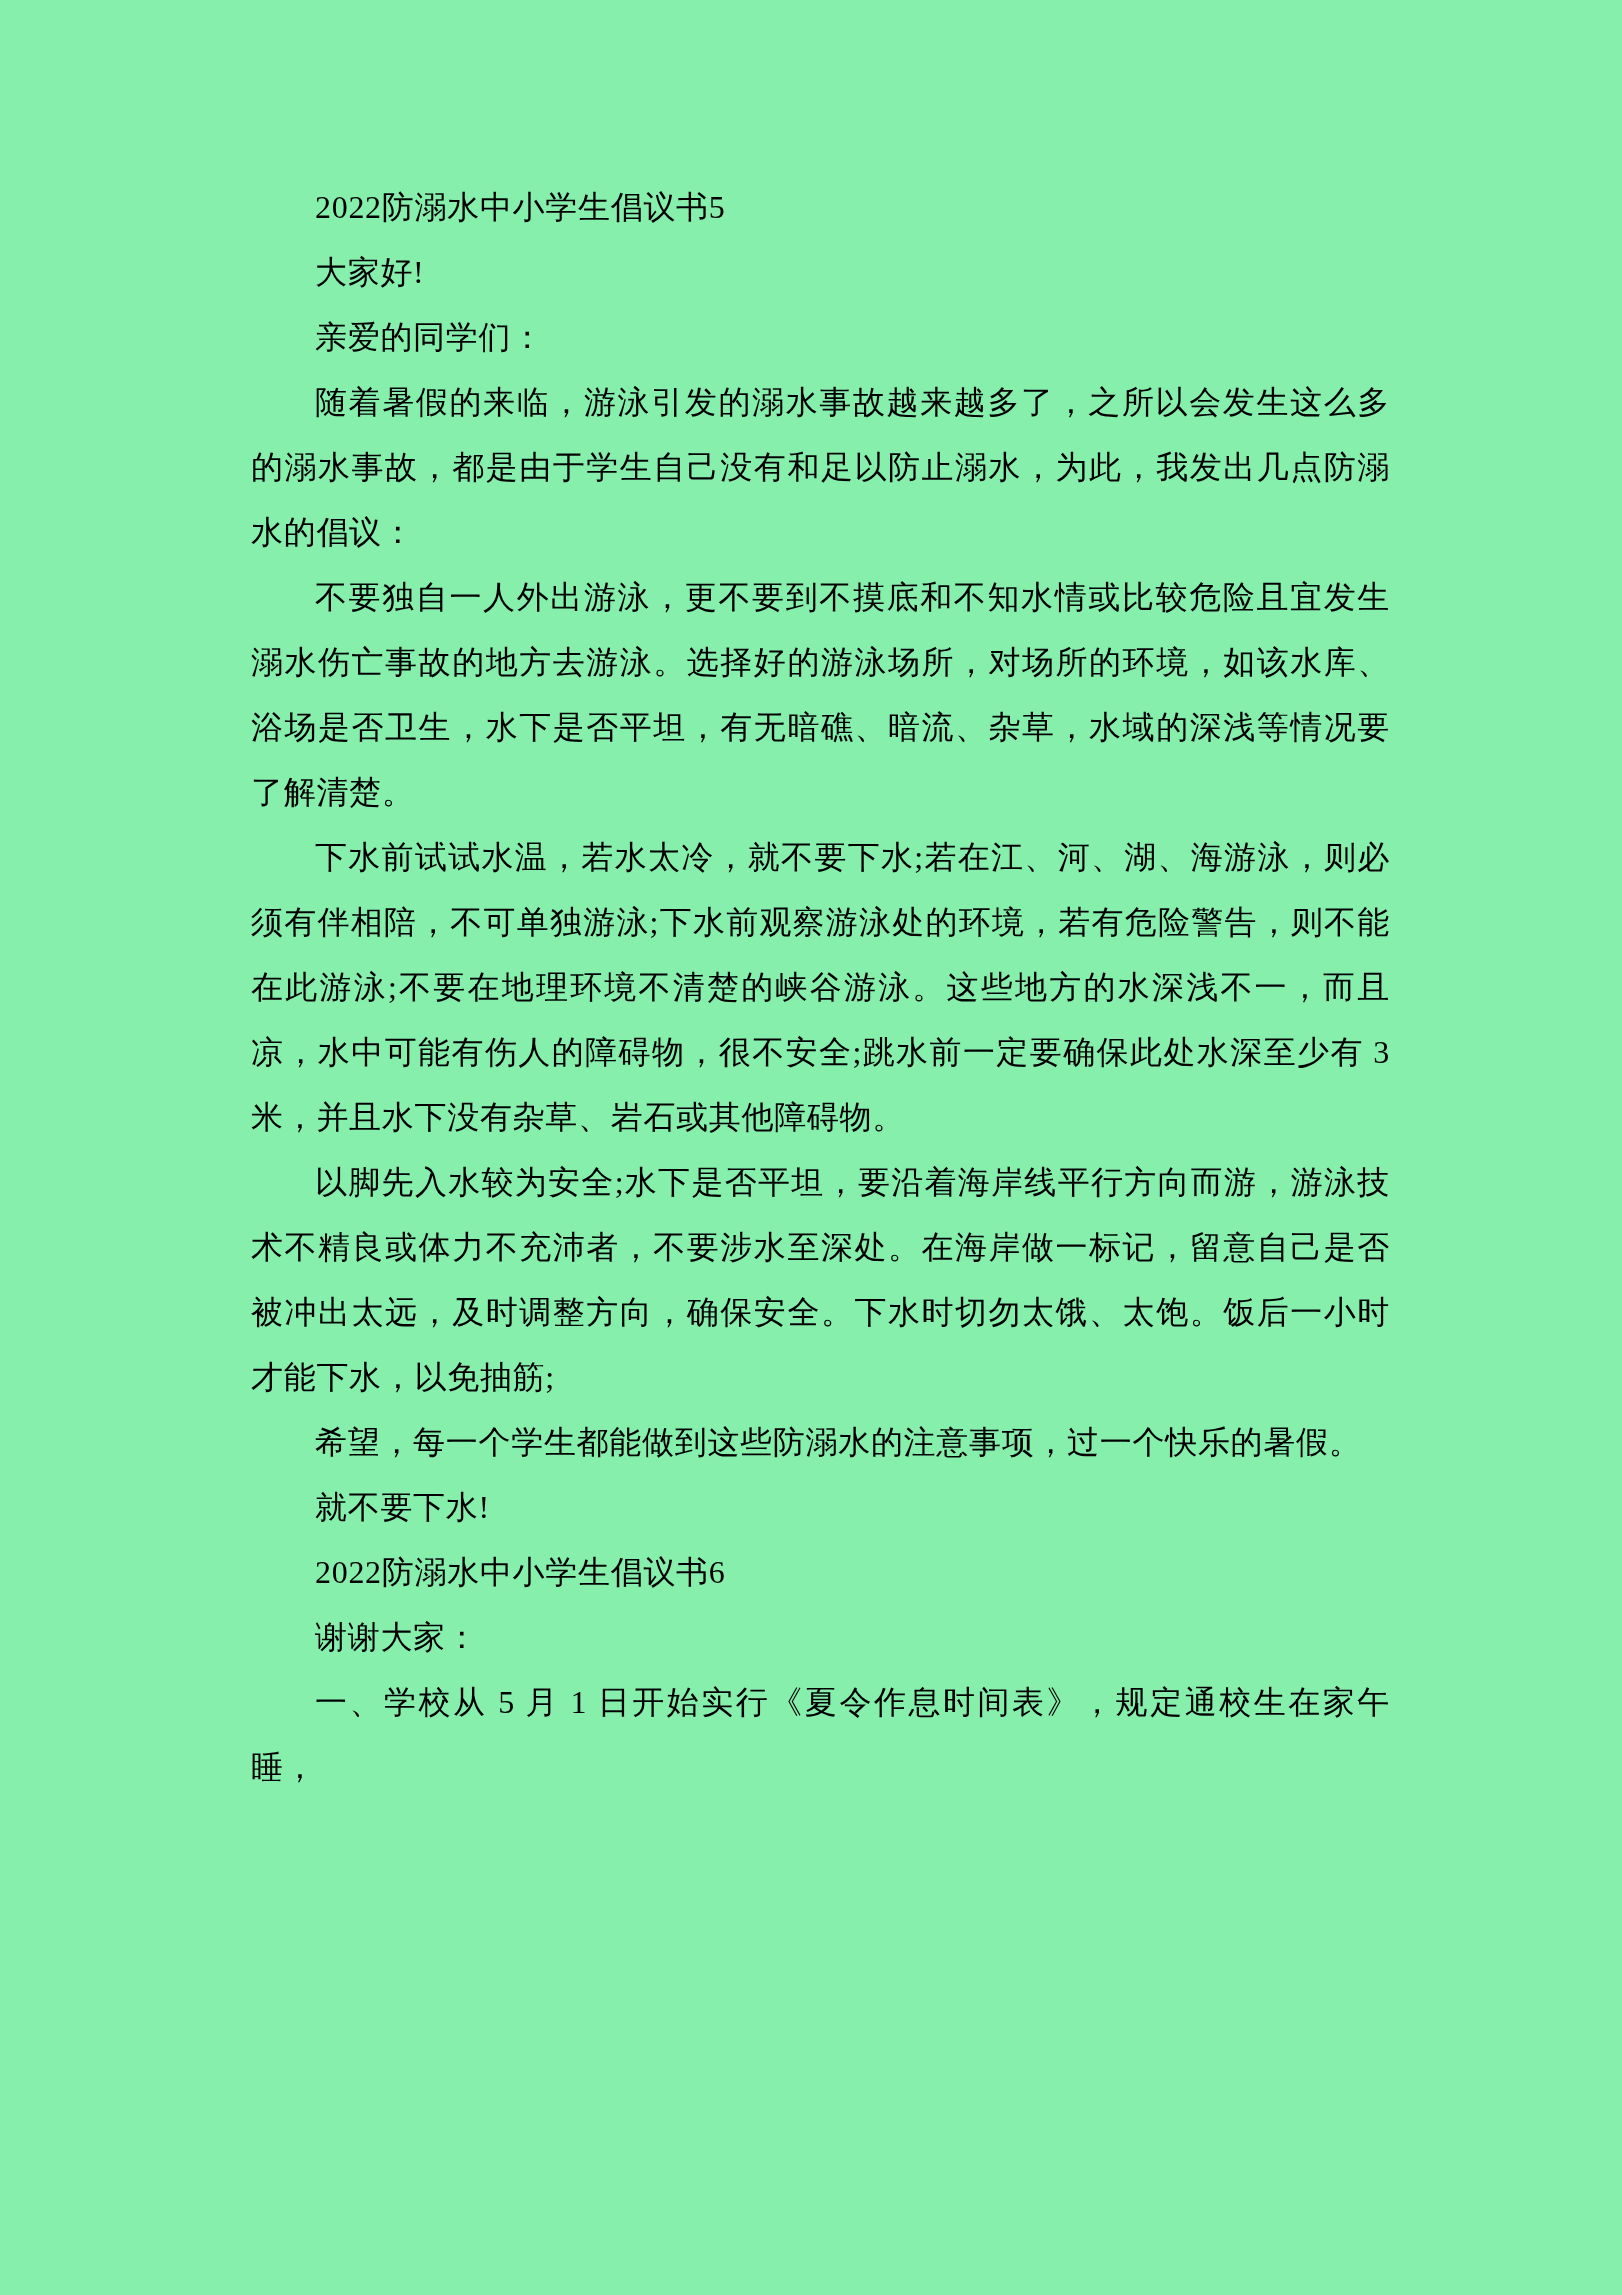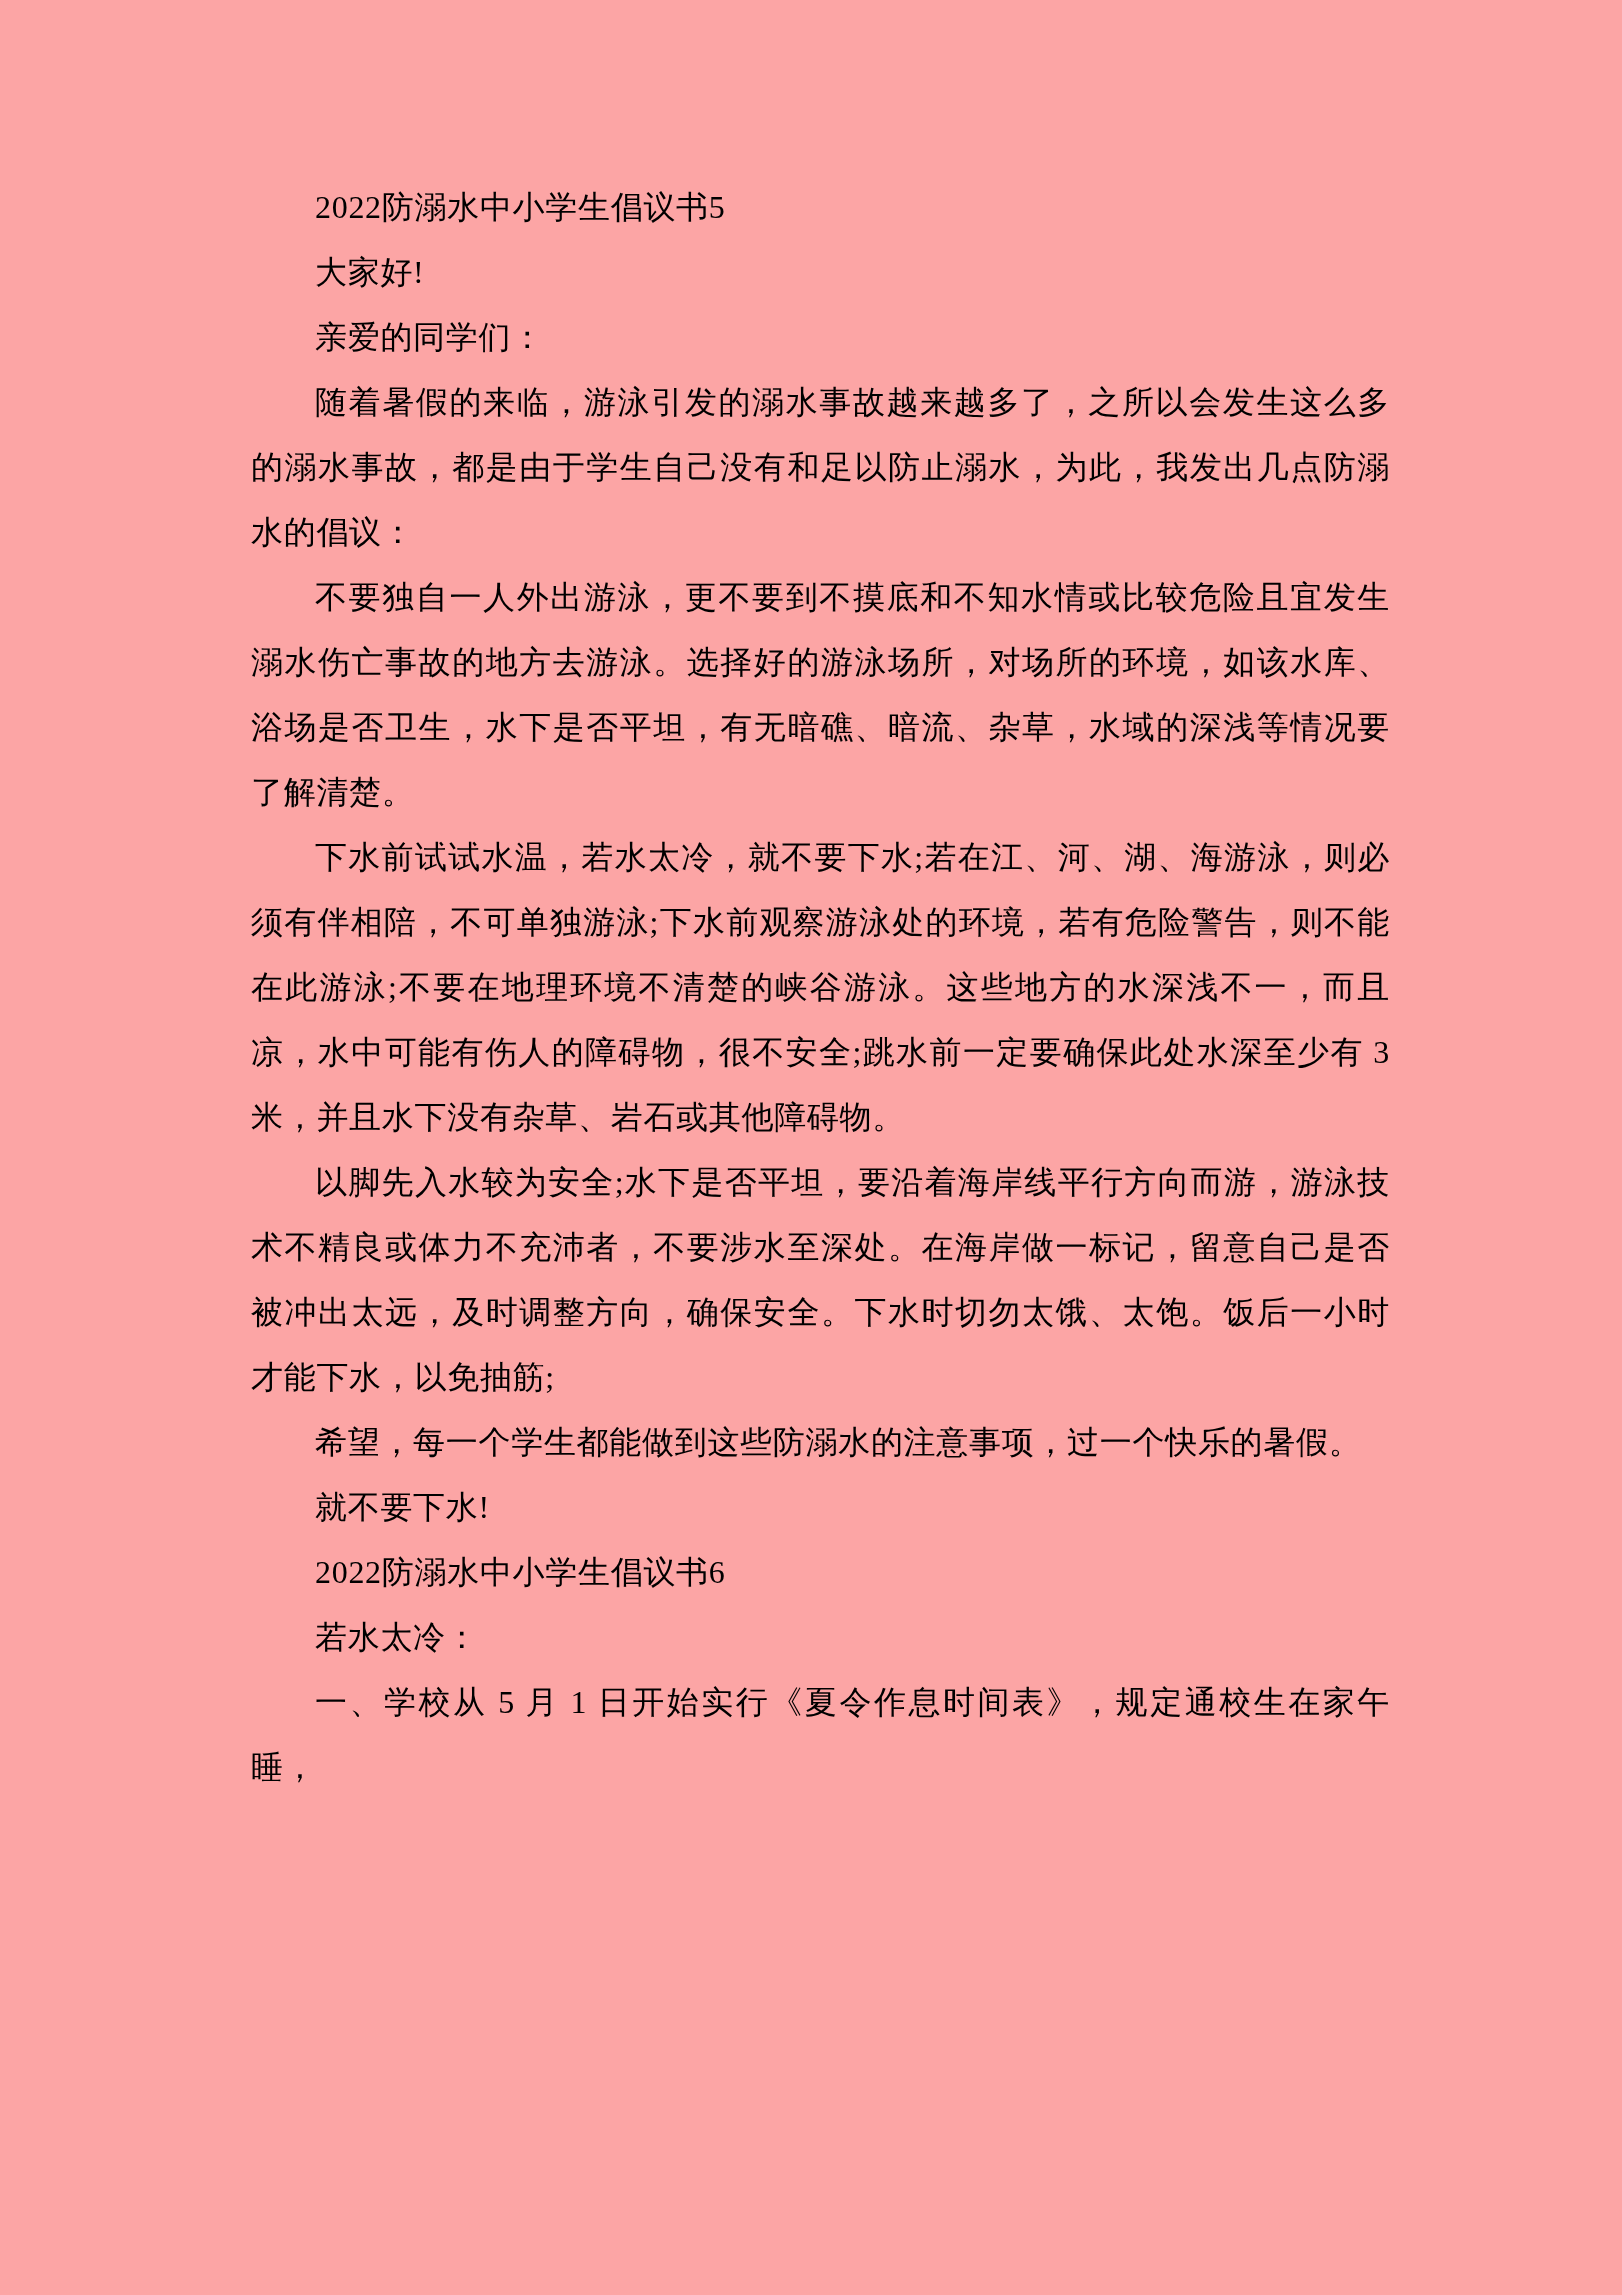--- a/index.html
+++ b/index.html
@@ -4,21 +4,21 @@
 <style>
   html, body {
     margin: 0;
     padding: 0;
     background: #ffffff;
   }
   .page {
     position: relative;
     width: 1623px;
     height: 2295px;
-    background: #fca5a5;
+    background: #86efac;
     overflow: hidden;
     font-family: "Liberation Serif", "DejaVu Serif", serif;
     color: #000000;
   }
   .doc-body {
     position: absolute;
     left: 251px;
     top: 175px;
     width: 1139px;
   }
@@ -42,17 +42,17 @@
     <p>2022防溺水中小学生倡议书5</p>
     <p>大家好!</p>
     <p>亲爱的同学们：</p>
     <p>随着暑假的来临，游泳引发的溺水事故越来越多了，之所以会发生这么多的溺水事故，都是由于学生自己没有和足以防止溺水，为此，我发出几点防溺水的倡议：</p>
     <p>不要独自一人外出游泳，更不要到不摸底和不知水情或比较危险且宜发生溺水伤亡事故的地方去游泳。选择好的游泳场所，对场所的环境，如该水库、浴场是否卫生，水下是否平坦，有无暗礁、暗流、杂草，水域的深浅等情况要了解清楚。</p>
     <p>下水前试试水温，若水太冷，就不要下水;若在江、河、湖、海游泳，则必须有伴相陪，不可单独游泳;下水前观察游泳处的环境，若有危险警告，则不能在此游泳;不要在地理环境不清楚的峡谷游泳。这些地方的水深浅不一，而且凉，水中可能有伤人的障碍物，很不安全;跳水前一定要确保此处水深至少有 3 米，并且水下没有杂草、岩石或其他障碍物。</p>
     <p>以脚先入水较为安全;水下是否平坦，要沿着海岸线平行方向而游，游泳技术不精良或体力不充沛者，不要涉水至深处。在海岸做一标记，留意自己是否被冲出太远，及时调整方向，确保安全。下水时切勿太饿、太饱。饭后一小时才能下水，以免抽筋;</p>
     <p>希望，每一个学生都能做到这些防溺水的注意事项，过一个快乐的暑假。</p>
     <p>就不要下水!</p>
     <p>2022防溺水中小学生倡议书6</p>
-    <p>若水太冷：</p>
+    <p>谢谢大家：</p>
     <p>一、学校从 5 月 1 日开始实行《夏令作息时间表》，规定通校生在家午睡，</p>
   </div>
 </div>
 
 
 </body></html>

